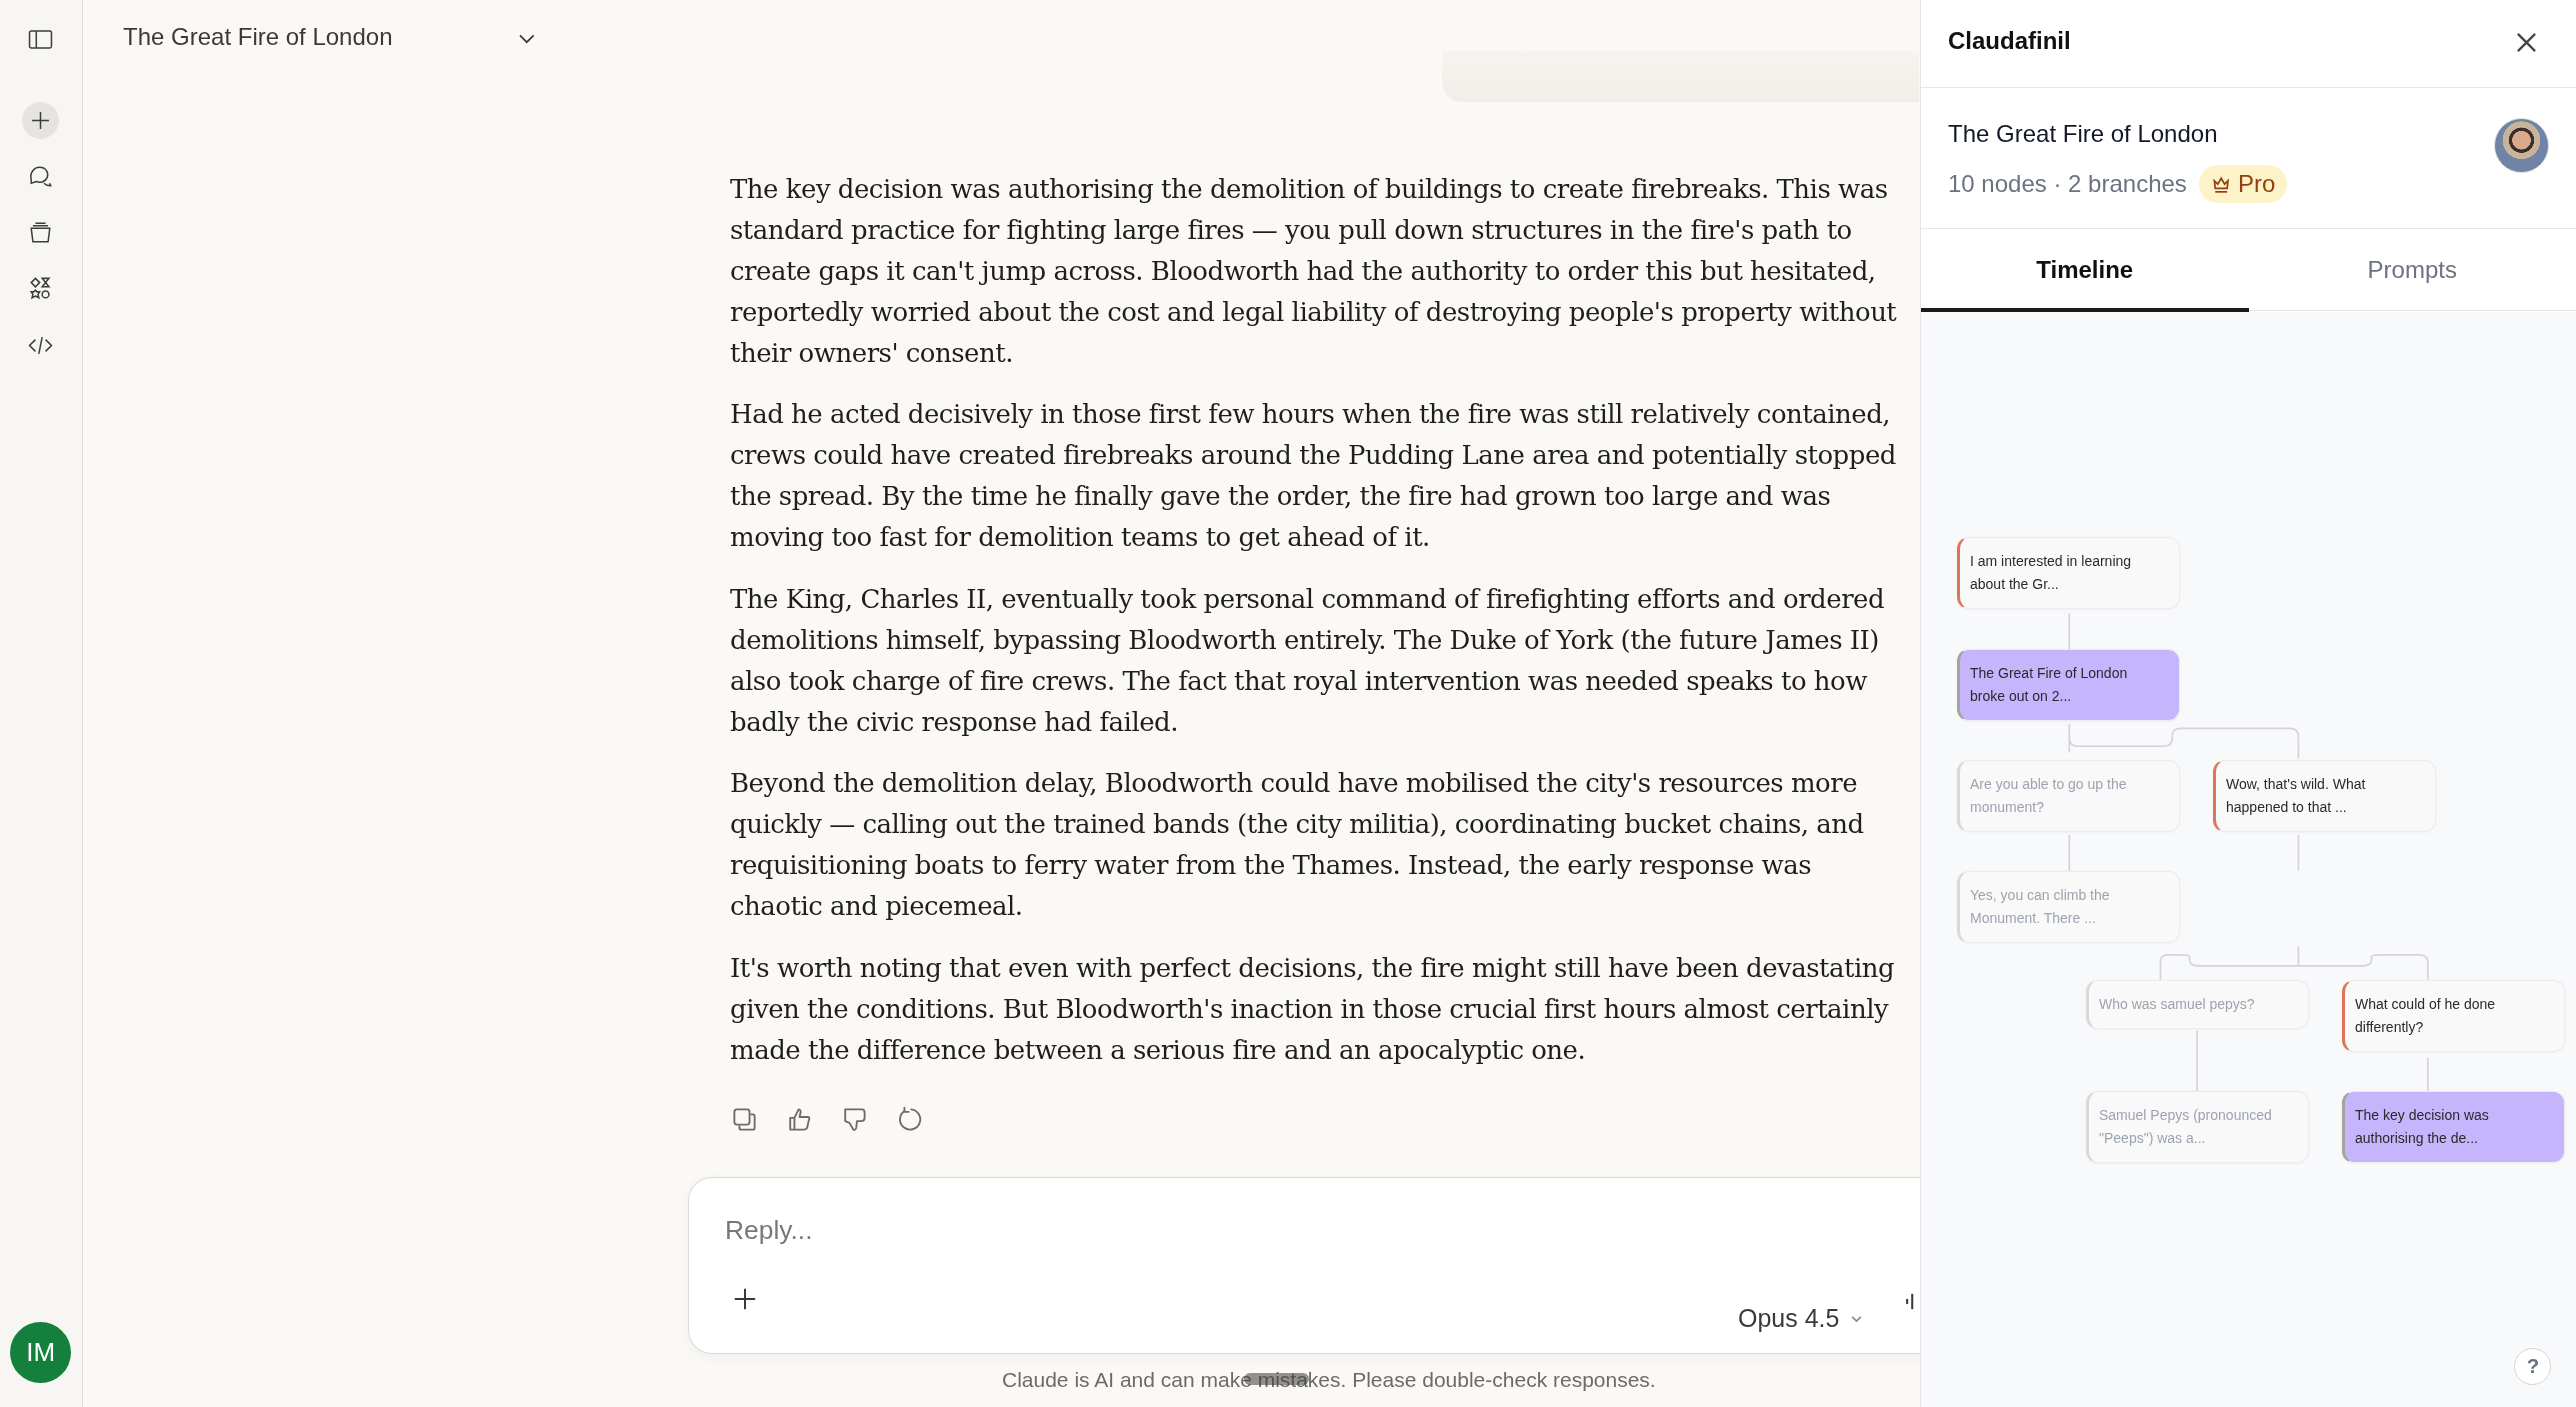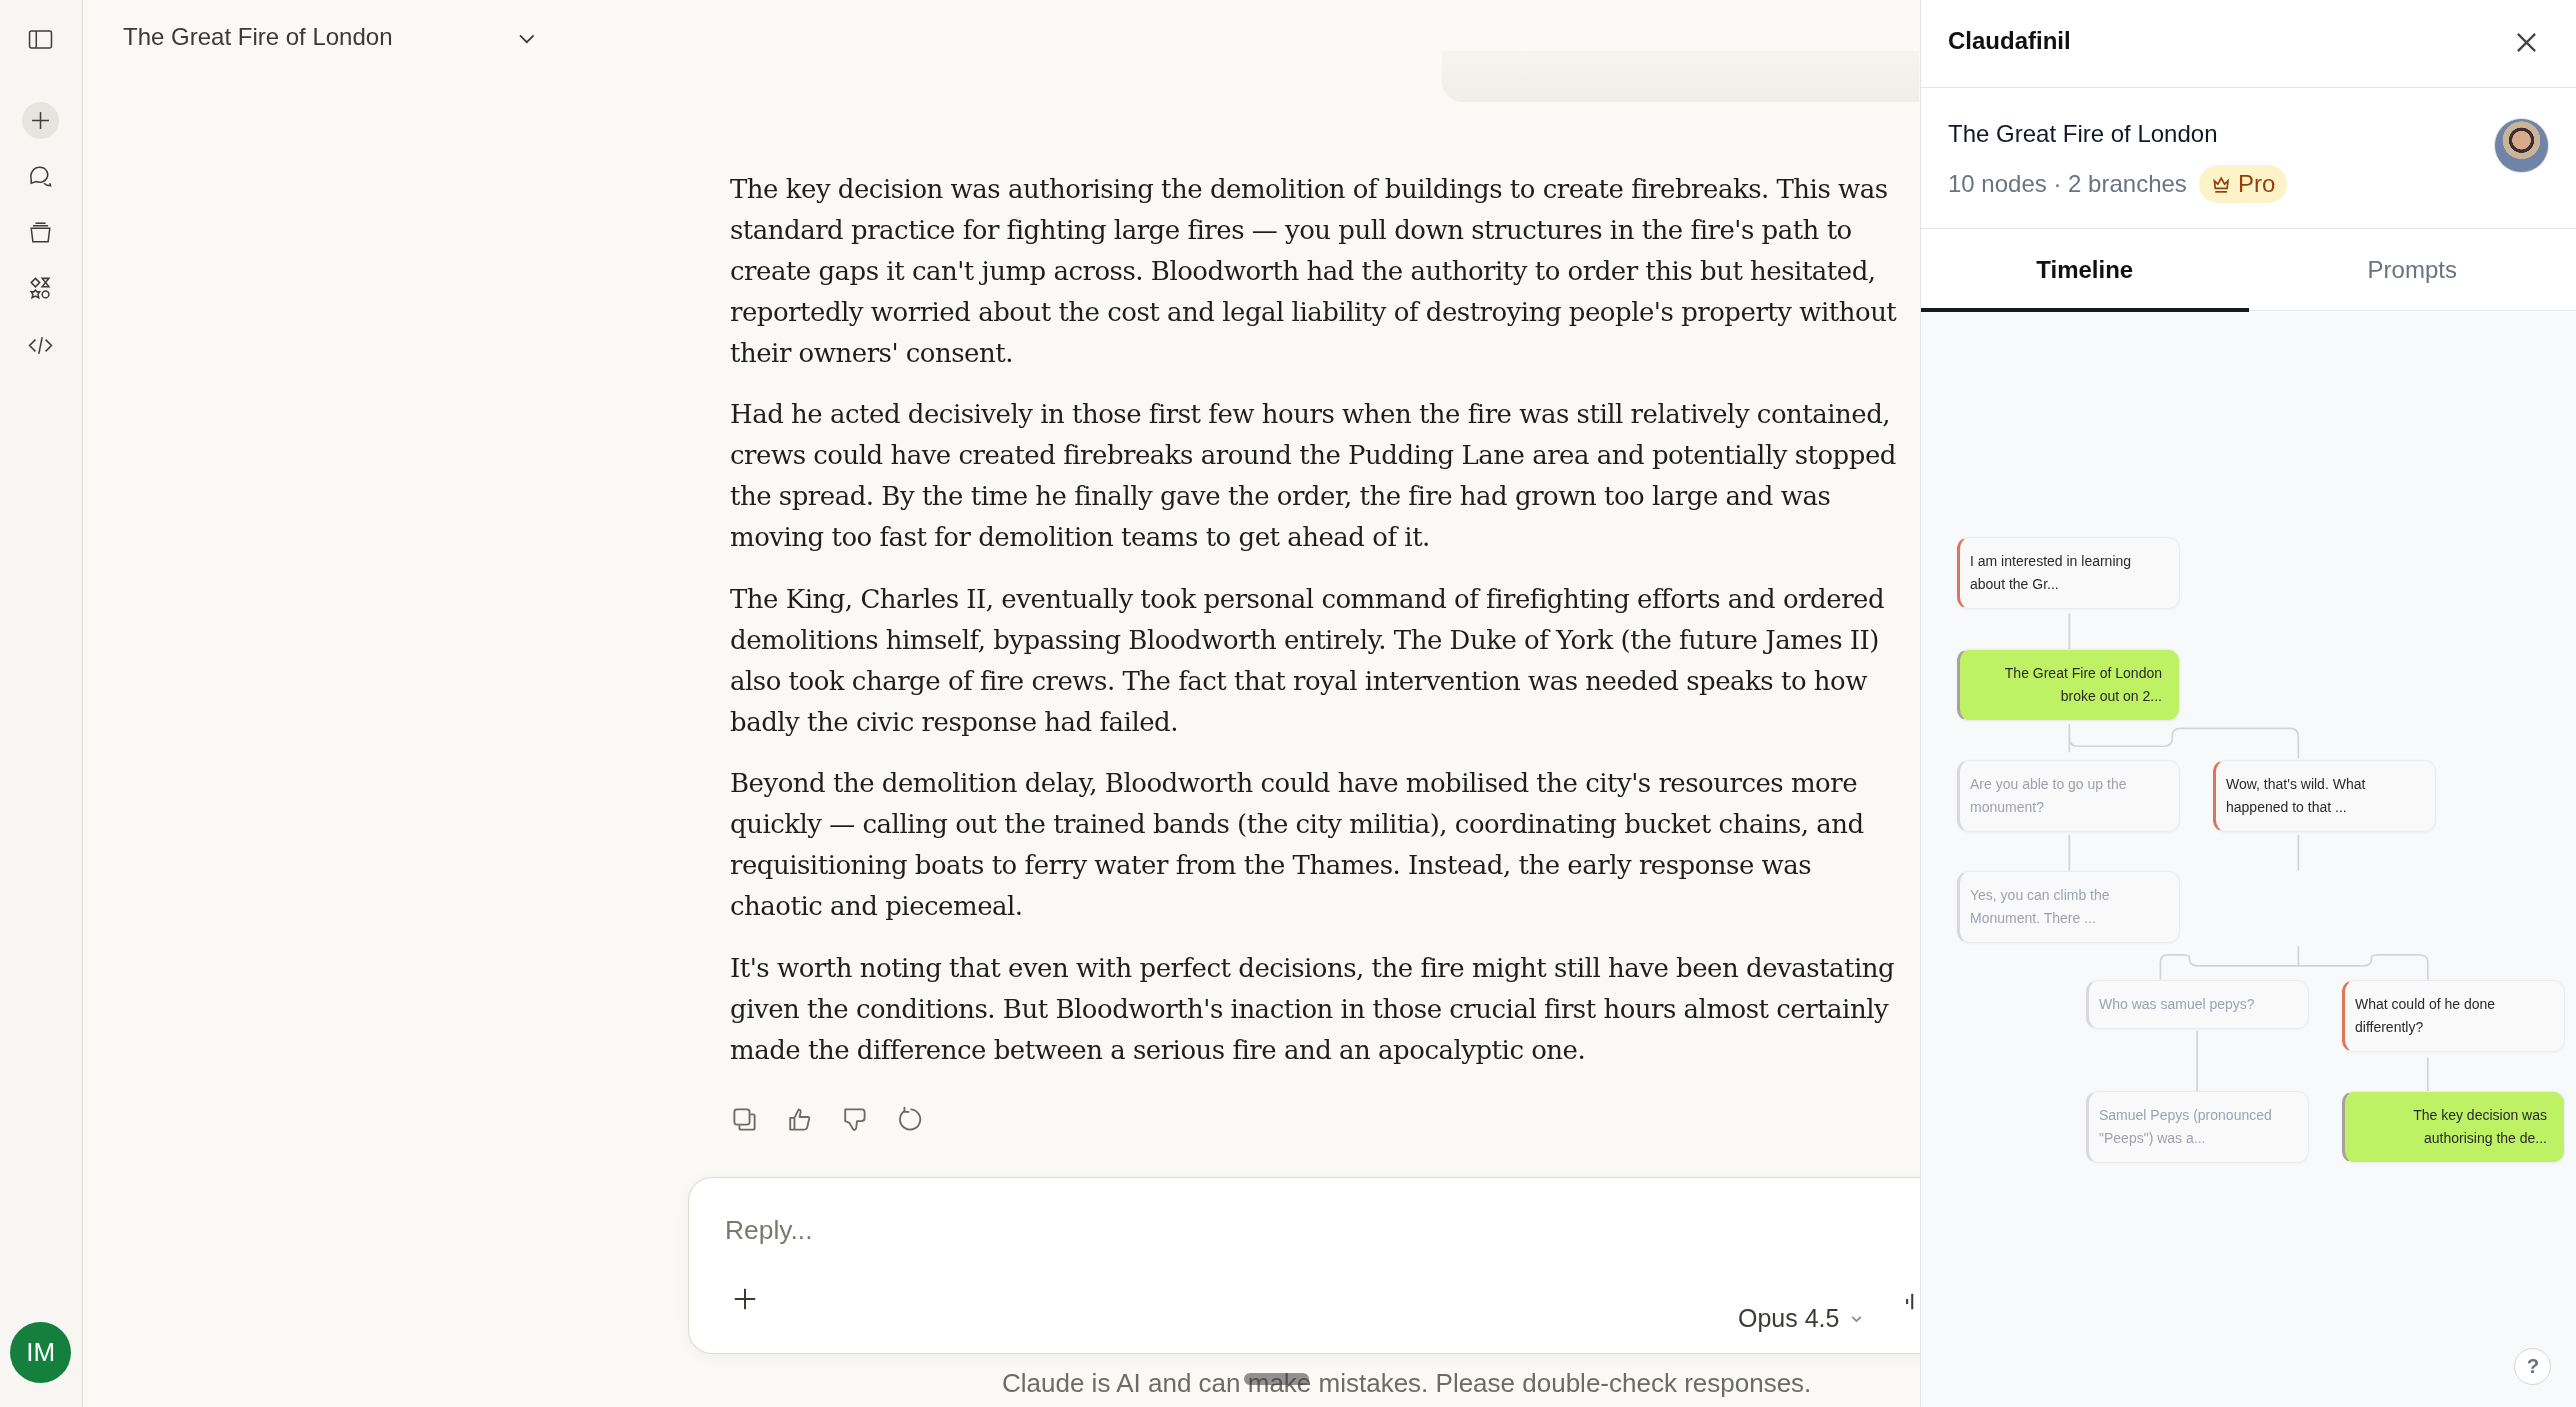--- a/index.html
+++ b/index.html
@@ -34,21 +34,21 @@
   .composer { position: absolute; left: 688px; top: 1177px; width: 1244px; height: 177px; background: #fff; border: 1.7px solid #dcdad3; border-right: none; border-radius: 24px 0 0 24px; box-shadow: 0 3.4px 15.3px rgba(0,0,0,0.04); padding-left: 13px; }
   .reply-input { position: absolute; left: 36px; top: 37px; width: 1022px; border: none; outline: none; font-size: 26.4px; color: #2b2a27; background: transparent; font-family: "Liberation Sans", sans-serif; }
   .reply-input::placeholder { color: #7a7872; }
   .composer-plus { position: absolute; left: 39px; top: 104px; width: 34px; height: 34px; cursor: pointer; }
   .composer-plus svg { width: 34px; height: 34px; stroke: #3b3a36; stroke-width: 2.4; }
   .model-select { position: absolute; left: 1049px; top: 106px; display: flex; align-items: center; gap: 8.5px; font-size: 25px; color: #3b3a36; cursor: pointer; margin-top: 20px; }
   .model-select svg { width: 17px; height: 17px; stroke: #8a8882; fill: none; stroke-width: 2; }
   .voice-btn { position: absolute; left: 1213px; top: 109px; width: 29px; height: 29px; cursor: pointer; }
   .voice-btn svg { width: 29px; height: 29px; stroke: #3b3a36; stroke-width: 2.4; }
 
-  .disclaimer { position: absolute; left: 1002px; top: 1368px; font-size: 26px; color: #6d6b66; }
+  .disclaimer { position: absolute; left: 1002px; top: 1368px; font-size: 21px; color: #6d6b66; }
   .scroll-pill { position: absolute; left: 1244px; top: 1373px; width: 65px; height: 12px; background: rgba(60,60,60,0.55); border-radius: 6px; }
 
   
   .panel { position: absolute; left: 1920px; top: 0; width: 656px; height: 1407px; background: #fff; border-left: 1.7px solid #e4e4e7; }
   .panel-head { height: 88px; border-bottom: 1.7px solid #e5e7eb; position: relative; }
   .panel-name { position: absolute; left: 27px; top: 27px; font-size: 24px; font-weight: 700; color: #111; }
   .panel-close { position: absolute; right: 34px; top: 27px; width: 31px; height: 31px; cursor: pointer; }
   .panel-close svg { width: 31px; height: 31px; stroke: #444; stroke-width: 2.6; }
   .panel-meta { height: 141px; border-bottom: 1.7px solid #e5e7eb; position: relative; }
   .meta-title { position: absolute; left: 27px; top: 31.5px; font-size: 24px; color: #111827; }
@@ -58,21 +58,21 @@
   .profile-pic { position: absolute; right: 27px; top: 115px; margin-top: -85px; width: 55px; height: 55px; border-radius: 50%; background: radial-gradient(circle at 50% 40%, #d8a98a 0 22%, #3a2f2a 23% 30%, #c9b49a 31% 45%, #6f84a6 46% 100%); border: 0.9px solid #ddd; }
 
   .tabs { height: 82px; border-bottom: 1.7px solid #e5e7eb; display: flex; position: relative; }
   .tab { flex: 1; display: flex; align-items: center; justify-content: center; font-size: 24px; color: #6b7280; cursor: pointer; position: relative; }
   .tab.active { color: #111; font-weight: 700; }
   .tab.active::after { content: ""; position: absolute; left: 0; right: 0; bottom: -1.7px; height: 3.4px; background: #1a1a1a; }
 
   .tree { position: absolute; left: 0; top: 312px; width: 656px; height: 1095px; background: #f8f9fb; }
   .node { position: absolute; width: 223px; border-radius: 12px; background: #f9f9fa; border: 1.7px solid #ececef; border-left: 3.4px solid #d1d1d4; padding: 12px 17px 12px 10px; font-size: 14px; line-height: 23px; color: #2a2a2a; cursor: pointer; box-shadow: 0 0.9px 2.6px rgba(0,0,0,0.04); }
   .node.user { border-left-color: #d97757; }
-  .node.assistant { background: #bef264; border-left-color: #a8a29e; text-align: right; }
+  .node.assistant { background: #c4b5fd; border-left-color: #a8a29e; }
   .node.dim { color: #9ca3af; border-left-color: #d9d9dc; background: #f9f9fa; }
   .tree svg.lines { position: absolute; left: 0; top: 0; width: 656px; height: 1095px; }
   .tree svg.lines path { stroke: #d4d4d8; stroke-width: 2; fill: none; }
 
   .help-btn { position: absolute; right: 25.6px; bottom: 22px; width: 37px; height: 37px; border-radius: 50%; border: 1.7px solid #d4d4d8; background: #fff; color: #6b7280; font-weight: 700; font-size: 20.4px; display: flex; align-items: center; justify-content: center; cursor: pointer; }
 </style>
 </head>
 <body>
 
 <nav class="rail">

